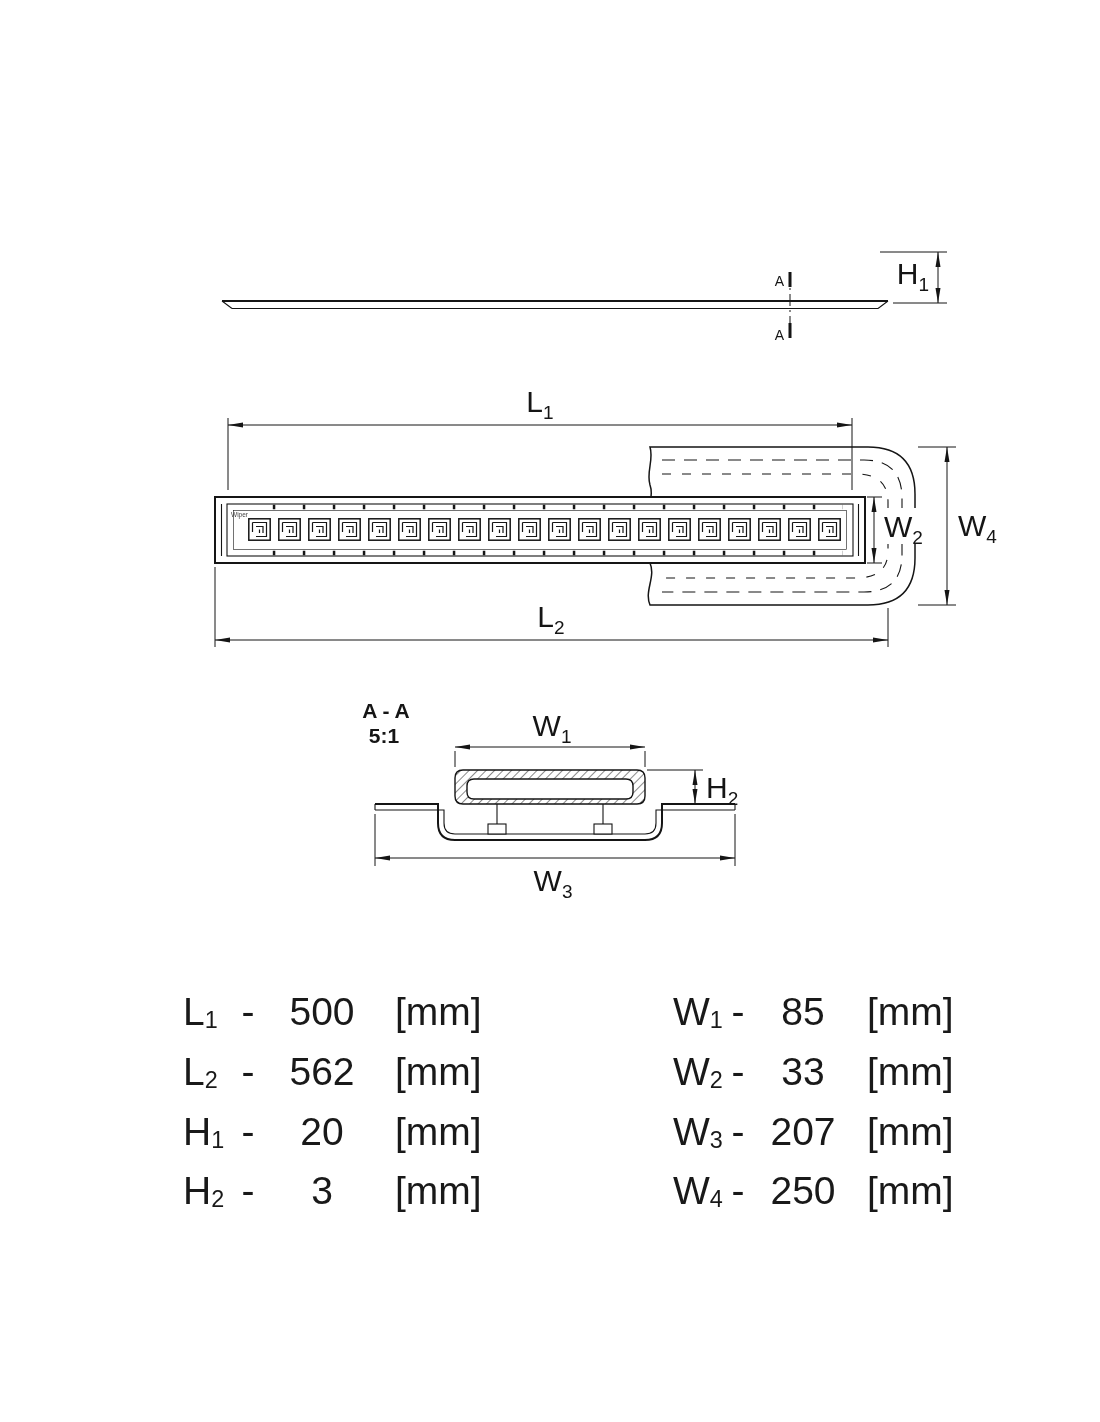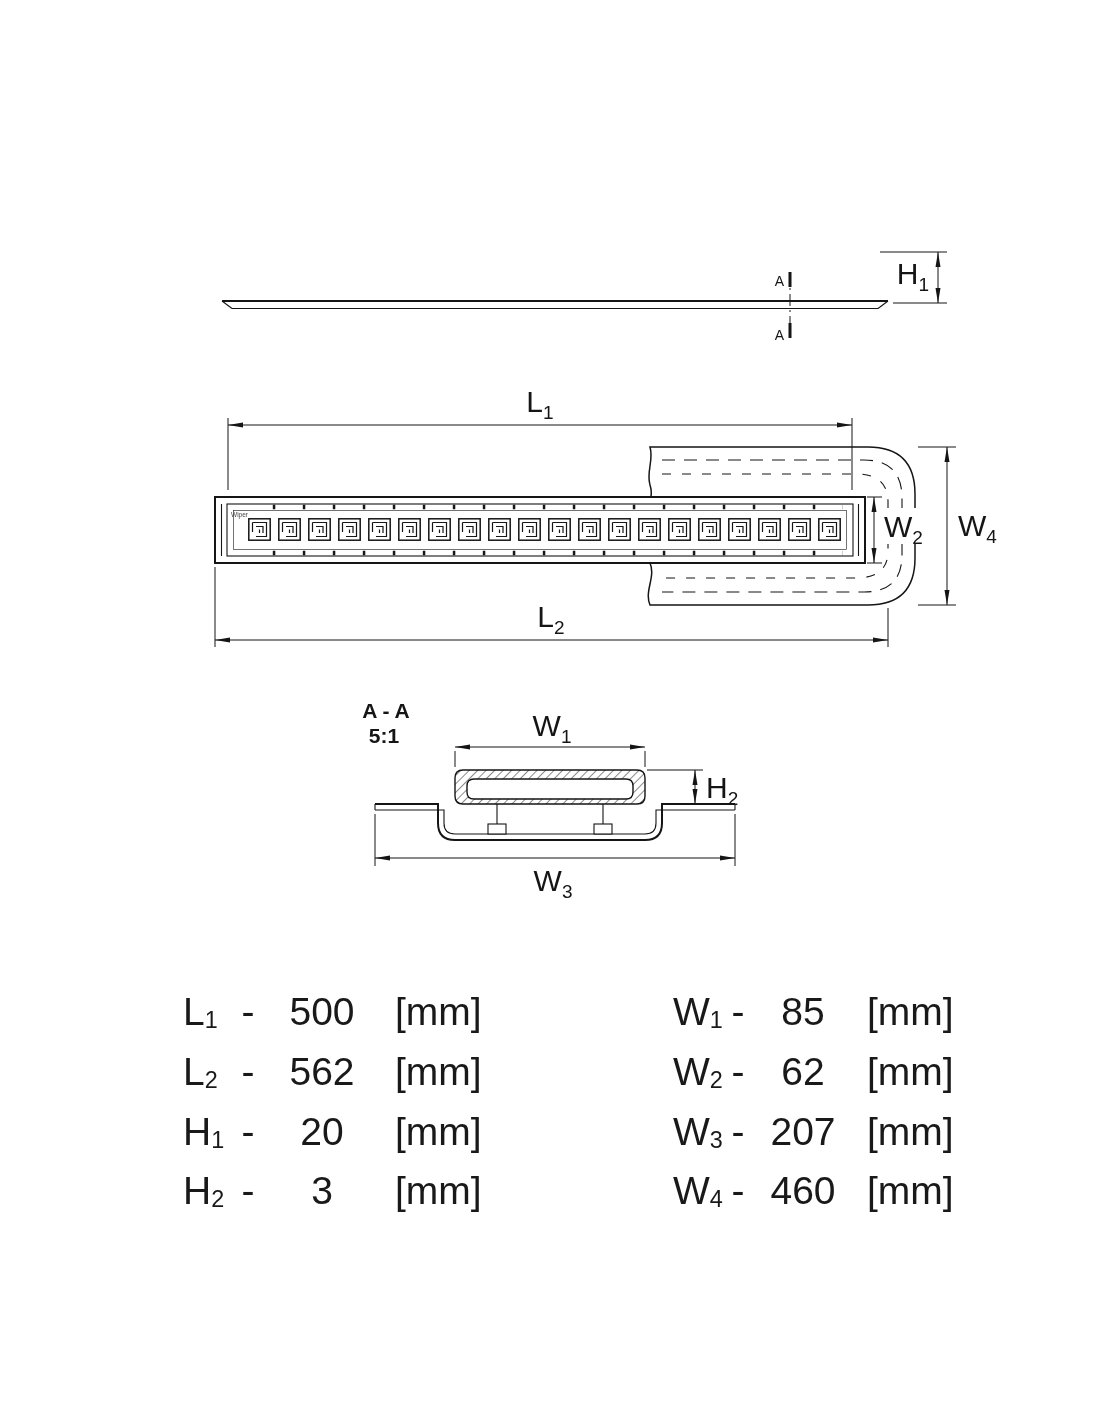--- a/index.html
+++ b/index.html
@@ -214,31 +214,31 @@
     <div class="col-right">
       <div class="dim-row">
         <span class="d-label"><span>W</span><span class="sub">1</span></span>
         <span class="d-dash">-</span>
         <span class="d-val">85</span>
         <span class="d-unit">[mm]</span>
       </div>
       <div class="dim-row">
         <span class="d-label"><span>W</span><span class="sub">2</span></span>
         <span class="d-dash">-</span>
-        <span class="d-val">62</span>
+        <span class="d-val">33</span>
         <span class="d-unit">[mm]</span>
       </div>
       <div class="dim-row">
         <span class="d-label"><span>W</span><span class="sub">3</span></span>
         <span class="d-dash">-</span>
         <span class="d-val">207</span>
         <span class="d-unit">[mm]</span>
       </div>
       <div class="dim-row">
         <span class="d-label"><span>W</span><span class="sub">4</span></span>
         <span class="d-dash">-</span>
-        <span class="d-val">460</span>
+        <span class="d-val">250</span>
         <span class="d-unit">[mm]</span>
       </div>
     </div>
   </div>
 
 </div>
 
 </body></html>

